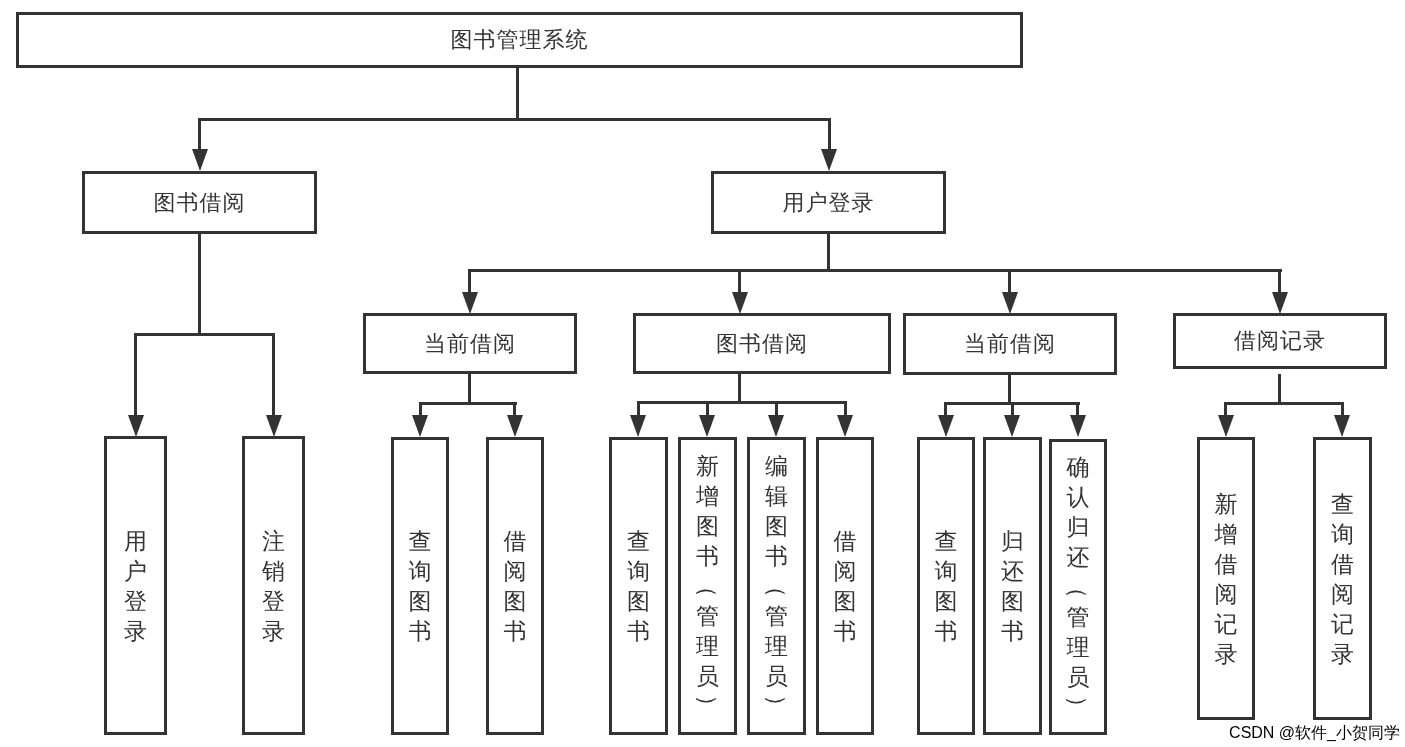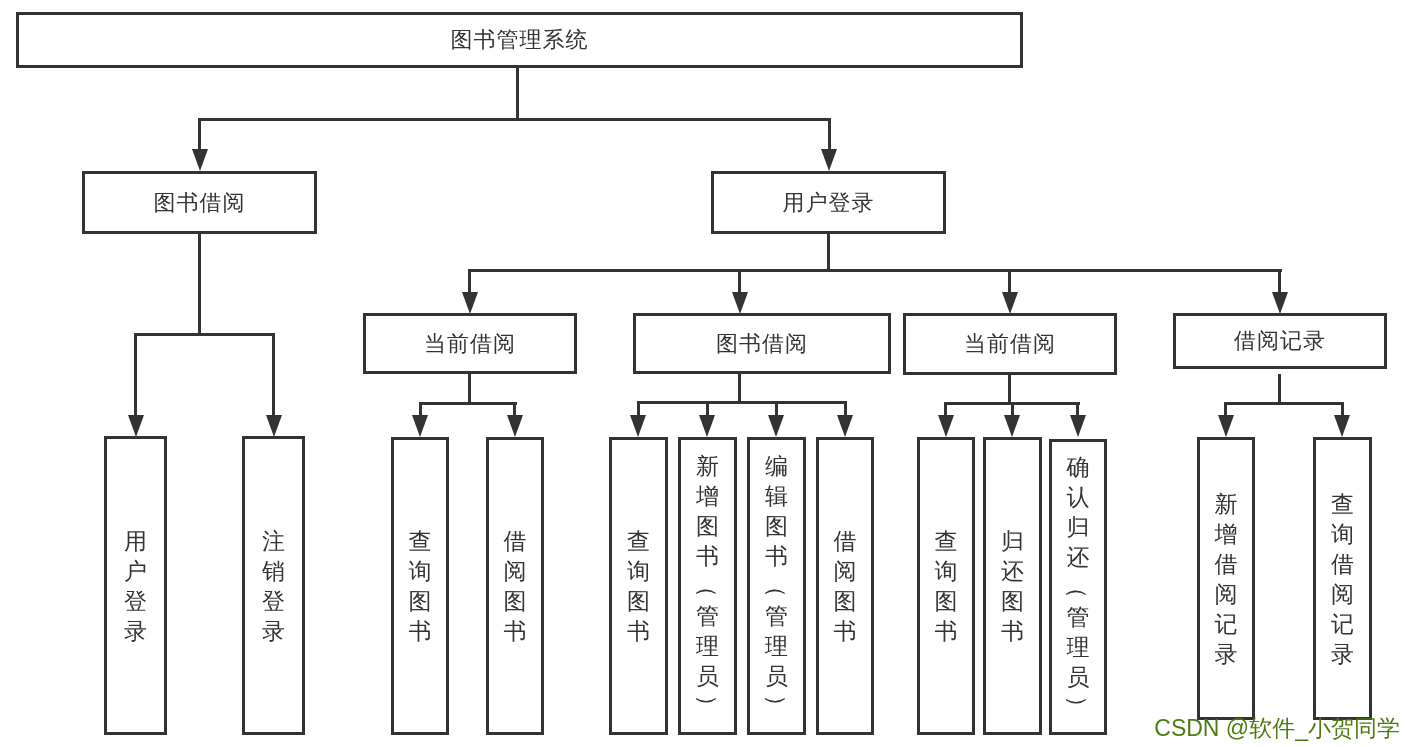--- a/index.html
+++ b/index.html
@@ -33,22 +33,22 @@
   .hl{height:3px;}
   .arrow{
     position:absolute;width:0;height:0;
     border-left:8px solid transparent;
     border-right:8px solid transparent;
     border-top:22px solid #333333;
   }
   .watermark{
     position:absolute;
     right:5px;bottom:3px;
-    font-size:23px;
-    color:#4d7c0f;
+    font-size:16px;
+    color:#000000;
     white-space:nowrap;
     z-index:5;
   }
 </style>
 </head>
 <body>
 
 <div id="canvas">
 
   <div class="box hdr" style="left:16px;top:12px;width:1007px;height:56px">图书管理系统</div>

